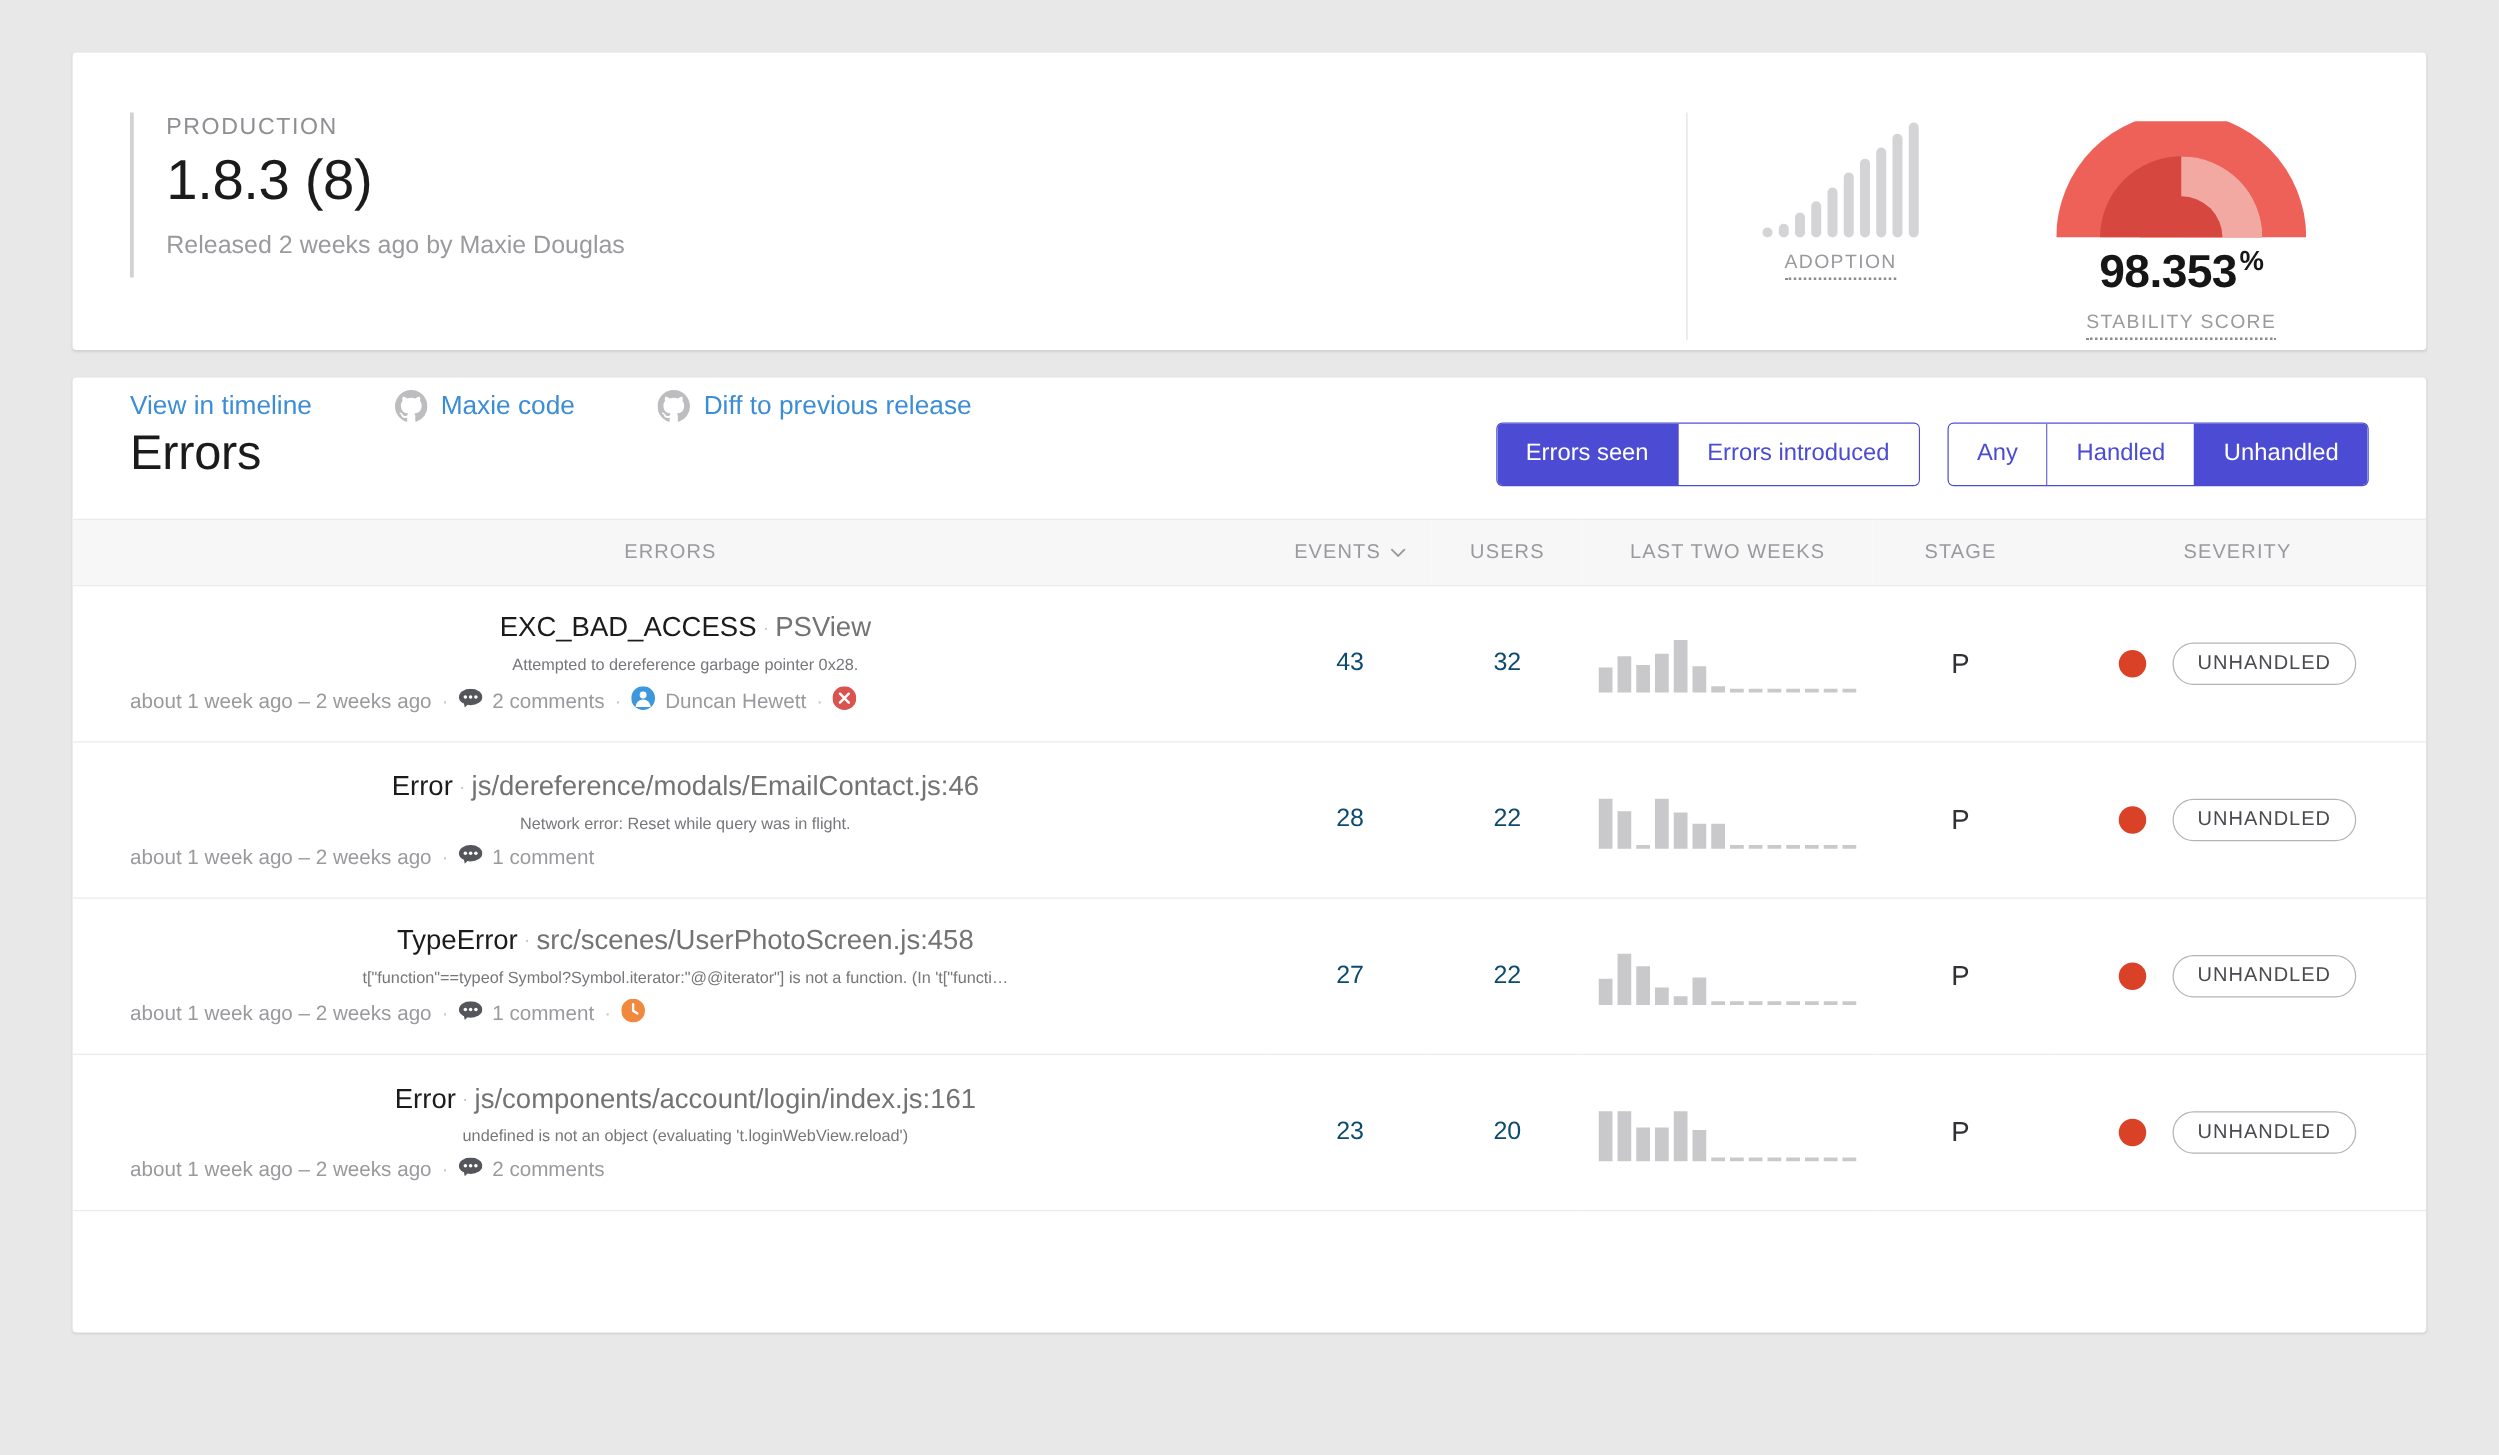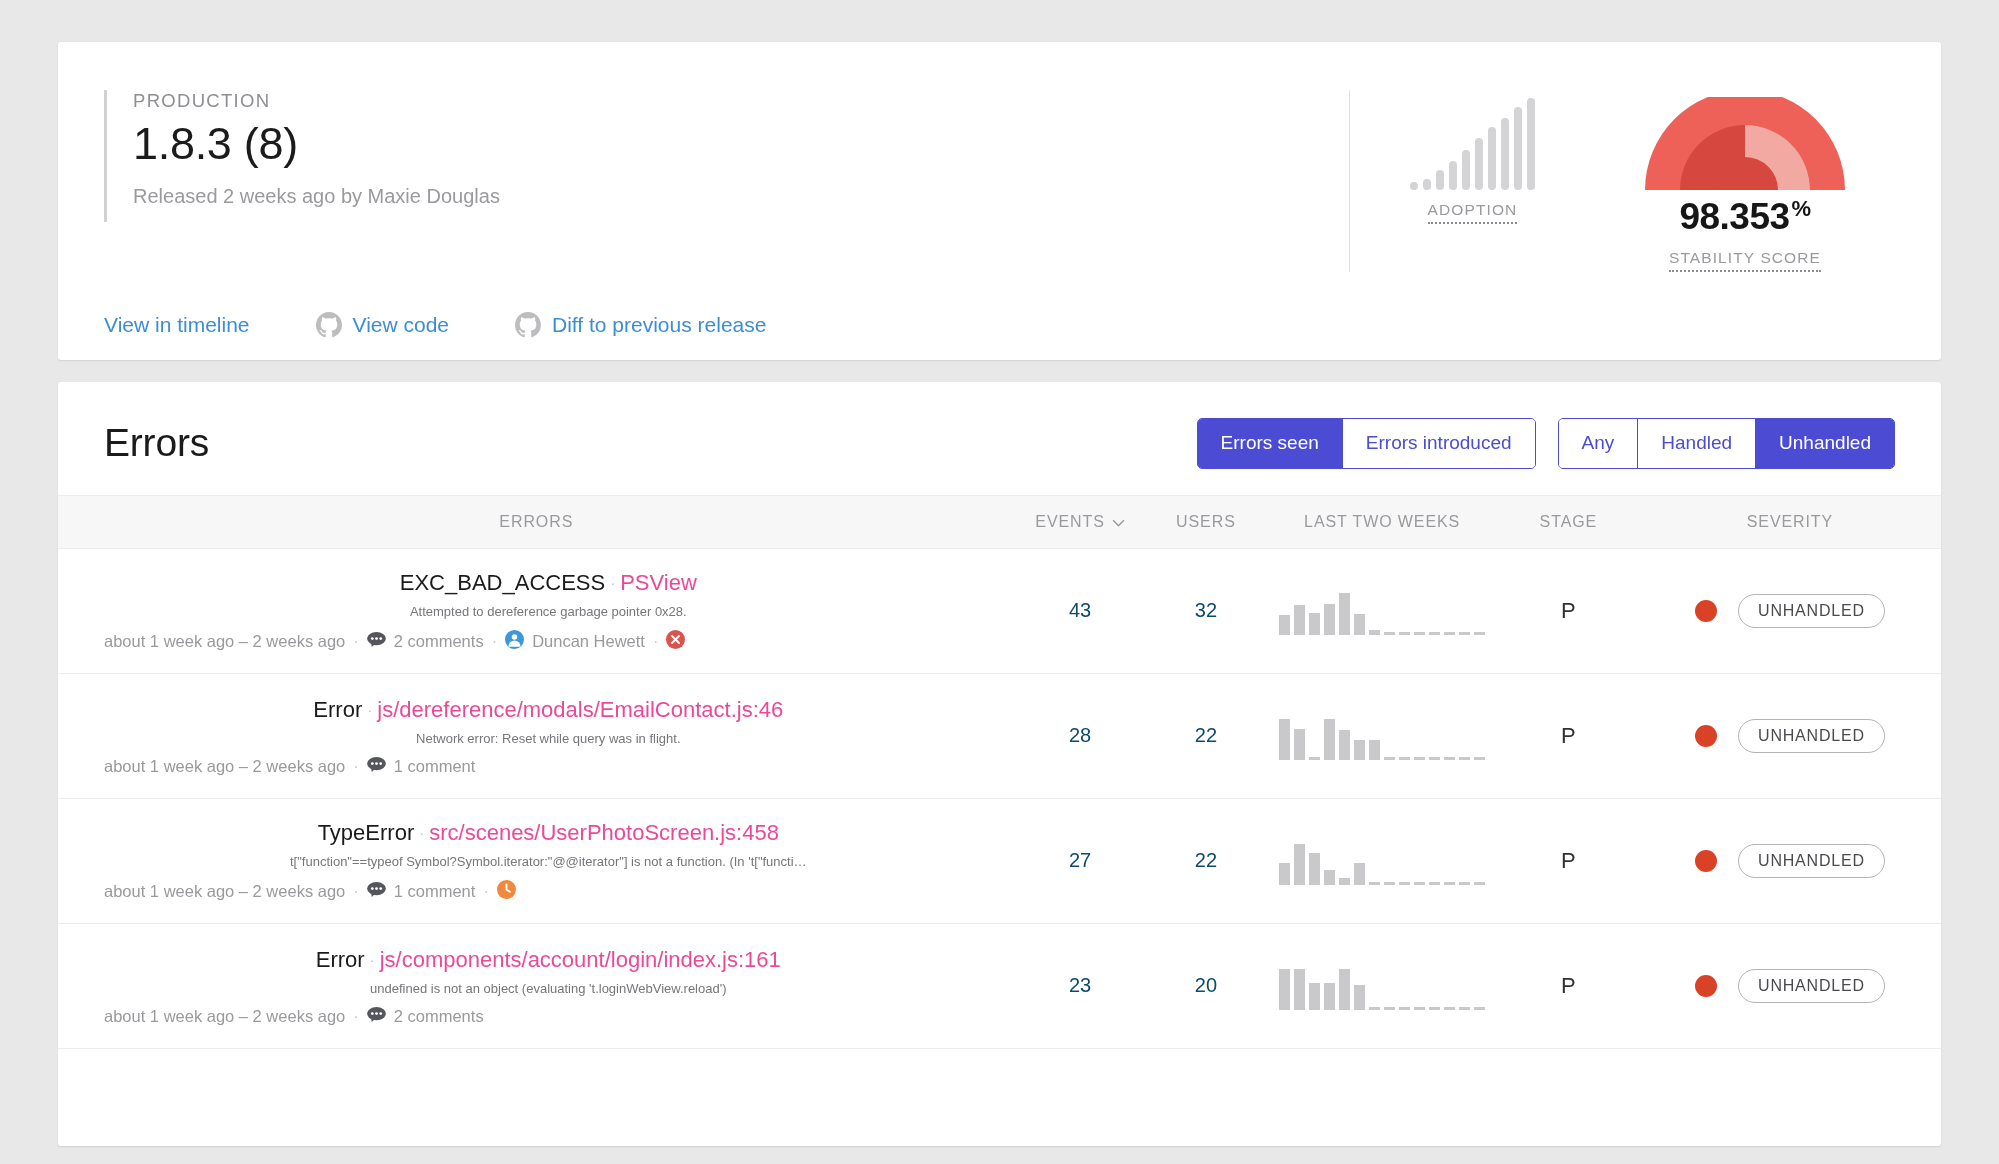--- a/index.html
+++ b/index.html
@@ -12,21 +12,21 @@
   }
   .page { width: 1999px; height: 1164px; padding: 42px 58px 0 58px; overflow: hidden; }
 
   
   .release-card {
     background: #fff;
     border-radius: 3px;
     box-shadow: 0 1px 2px rgba(0,0,0,0.10);
     padding: 48px 46px 34px 46px;
     position: relative;
-    height: 318px;
+    height: 238px;
   }
   .release-top { display: flex; align-items: flex-start; }
   .release-left { flex: 1 1 auto; border-left: 3px solid #d2d2d2; padding-left: 26px; min-height: 132px; }
   .env-label {
     font-size: 18.5px; letter-spacing: 1.3px; color: #8e8e93; font-weight: 400;
     text-transform: uppercase; line-height: 1.2;
   }
   .version { font-size: 45px; color: #1b1b1b; font-weight: 400; line-height: 1.32; margin-top: 2px; letter-spacing: -0.3px;}
   .released-by { font-size: 20px; color: #9a9a9e; margin-top: 9px; line-height: 1.3; }
 
@@ -80,21 +80,21 @@
   th.col-stage { width: 140px; }
   th.col-sev { width: 300px; }
   .th-sort { display: inline-flex; align-items: center; gap: 7px; }
 
   table.errors-table tbody tr { border-bottom: 1px solid #ececed; height: 125px; }
   table.errors-table td { vertical-align: middle; text-align: center; }
   td.cell-errors { text-align: left; padding-left: 46px; padding-right: 22px; }
   .err-title { font-size: 22px; color: #1b1b1b; line-height: 1.25; }
   .err-title b { font-weight: 400; }
   .err-sep { color: #c4c4c6; margin: 0 5px; font-size: 15px; vertical-align: 2px; }
-  .err-class { font-weight: 400; color: #ec4899; }
+  .err-class { font-weight: 400; color: #737373; }
   .err-msg { font-size: 13px; color: #76767b; margin-top: 8px; line-height: 1.3; white-space: nowrap; overflow: hidden; text-overflow: ellipsis; }
   .err-meta { font-size: 16.5px; color: #9a9a9e; margin-top: 9px; display: flex; align-items: center; gap: 8px; }
   .err-meta .dot-sep { color: #c9c9cb; }
   .err-meta .mi { display: inline-flex; align-items: center; gap: 8px; }
   .num { font-size: 20px; color: #0c4a6e; }
   .stage { font-size: 22px; color: #313135; }
   .spark { display: inline-flex; align-items: flex-end; gap: 4px; height: 52px; }
   .spark i { display: block; width: 11px; background: #c9c9cb; }
   .sev-wrap { display: inline-flex; align-items: center; gap: 21px; }
   .sev-dot { width: 22px; height: 22px; border-radius: 50%; background: #da4227; display: block; }
@@ -151,21 +151,21 @@
     <div class="release-links">
       <div class="rlink">
         <span>View in timeline</span>
       </div>
       <div class="rlink">
         <span>
           <svg width="26" height="26" viewBox="0 0 16 16" fill="#bdbdc0">
               <path d="M8 0C3.58 0 0 3.58 0 8c0 3.54 2.29 6.53 5.47 7.59.4.07.55-.17.55-.38 0-.19-.01-.82-.01-1.49-2.01.37-2.53-.49-2.69-.94-.09-.23-.48-.94-.82-1.13-.28-.15-.68-.52-.01-.53.63-.01 1.08.58 1.23.82.72 1.21 1.87.87 2.33.66.07-.52.28-.87.51-1.07-1.78-.2-3.64-.89-3.64-3.95 0-.87.31-1.59.82-2.15-.08-.2-.36-1.02.08-2.12 0 0 .67-.21 2.2.82.64-.18 1.32-.27 2-.27s1.36.09 2 .27c1.53-1.04 2.2-.82 2.2-.82.44 1.1.16 1.92.08 2.12.51.56.82 1.27.82 2.15 0 3.07-1.87 3.75-3.65 3.95.29.25.54.73.54 1.48 0 1.07-.01 1.93-.01 2.2 0 .21.15.46.55.38A8.01 8.01 0 0 0 16 8c0-4.42-3.58-8-8-8z"></path>
             </svg>
         </span>
-        <span>View code</span>
+        <span>Maxie code</span>
       </div>
       <div class="rlink">
         <span>
           <svg width="26" height="26" viewBox="0 0 16 16" fill="#bdbdc0">
               <path d="M8 0C3.58 0 0 3.58 0 8c0 3.54 2.29 6.53 5.47 7.59.4.07.55-.17.55-.38 0-.19-.01-.82-.01-1.49-2.01.37-2.53-.49-2.69-.94-.09-.23-.48-.94-.82-1.13-.28-.15-.68-.52-.01-.53.63-.01 1.08.58 1.23.82.72 1.21 1.87.87 2.33.66.07-.52.28-.87.51-1.07-1.78-.2-3.64-.89-3.64-3.95 0-.87.31-1.59.82-2.15-.08-.2-.36-1.02.08-2.12 0 0 .67-.21 2.2.82.64-.18 1.32-.27 2-.27s1.36.09 2 .27c1.53-1.04 2.2-.82 2.2-.82.44 1.1.16 1.92.08 2.12.51.56.82 1.27.82 2.15 0 3.07-1.87 3.75-3.65 3.95.29.25.54.73.54 1.48 0 1.07-.01 1.93-.01 2.2 0 .21.15.46.55.38A8.01 8.01 0 0 0 16 8c0-4.42-3.58-8-8-8z"></path>
             </svg>
         </span>
         <span>Diff to previous release</span>
       </div>
     </div>

